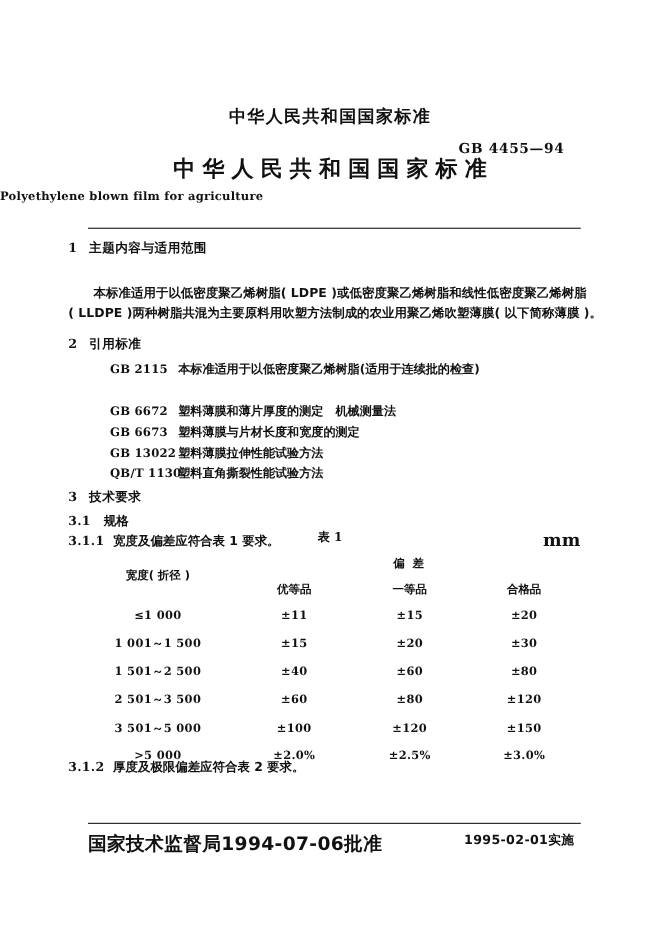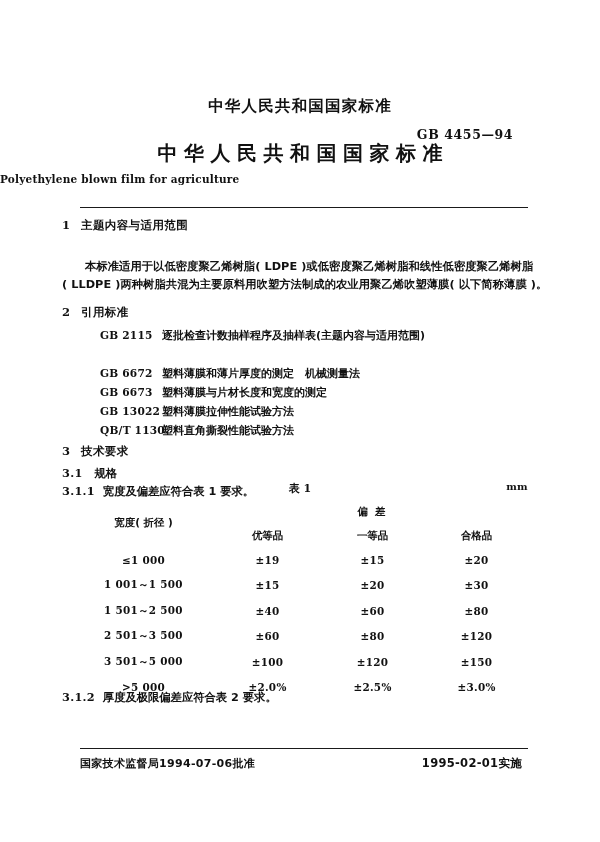--- a/index.html
+++ b/index.html
@@ -138,21 +138,21 @@
     left: 72px; top: 481px;
     width: 456px;
     text-align: center;
     font-size: 11px;
     font-weight: bold;
     font-family: "DejaVu Serif", "Liberation Serif", serif;
   }
   .tbl-unit {
     position: absolute;
     right: 72px; top: 481px;
-    font-size: 10px;
+    font-size: 16px;
     font-weight: bold;
     font-family: "DejaVu Serif", "Liberation Serif", serif;
     letter-spacing: 0.3px;
   }
   table.spec {
     position: absolute;
     left: 72px; top: 499px;
     width: 456px;
     border-collapse: collapse;
     font-size: 10.4px;
@@ -178,21 +178,21 @@
   .tb-bottom td { border-bottom: 1.6px solid #1a1a1a; }
 
   .vline-l { border-left: 1.1px solid #1a1a1a; }
   .span-head { letter-spacing: 7px; text-indent: 7px; }
   .numcell { font-family: "DejaVu Serif", "Liberation Serif", serif; letter-spacing: 0.3px; }
 
   
   .foot-left {
     position: absolute;
     left: 80px; top: 756px;
-    font-size: 11px;
+    font-size: 17px;
     font-weight: bold;
     letter-spacing: 0.3px;
     white-space: nowrap;
   }
   .foot-right {
     position: absolute;
     right: 78px; top: 756px;
     font-size: 11.5px;
     font-weight: bold;
     letter-spacing: 0.3px;
@@ -215,21 +215,21 @@
     <span class="clause-num">1</span><span>主题内容与适用范围</span>
   </div>
   <div class="para" style="left:85px; top:259px;">本标准适用于以低密度聚乙烯树脂( LDPE )或低密度聚乙烯树脂和线性低密度聚乙烯树脂</div>
   <div class="para" style="left:62px; top:277px;">( LLDPE )两种树脂共混为主要原料用吹塑方法制成的农业用聚乙烯吹塑薄膜( 以下简称薄膜 )。</div>
 
   <div class="clause-head" style="left:62px; top:305px;">
     <span class="clause-num">2</span><span>引用标准</span>
   </div>
 
   <div class="ref-line" style="left:100px; top:328px;">
-    <span class="ref-id">GB 2115</span><span>逐批检查计数抽样程序及抽样表(主题内容与适用范围)</span>
+    <span class="ref-id">GB 2115</span><span>本标准适用于以低密度聚乙烯树脂(适用于连续批的检查)</span>
   </div>
   <div class="ref-line" style="left:100px; top:366px;">
     <span class="ref-id">GB 6672</span><span>塑料薄膜和薄片厚度的测定　机械测量法</span>
   </div>
   <div class="ref-line" style="left:100px; top:385px;">
     <span class="ref-id">GB 6673</span><span>塑料薄膜与片材长度和宽度的测定</span>
   </div>
   <div class="ref-line" style="left:100px; top:404px;">
     <span class="ref-id">GB 13022</span><span>塑料薄膜拉伸性能试验方法</span>
   </div>
@@ -264,21 +264,21 @@
         <td class="vline-l span-head" colspan="3">偏差</td>
       </tr>
       <tr class="hdr-row2">
         <td class="vline-l">优等品</td>
         <td class="vline-l">一等品</td>
         <td class="vline-l">合格品</td>
       </tr>
 
       <tr class="data-row">
         <td class="numcell">≤1 000</td>
-        <td class="numcell vline-l">±19</td>
+        <td class="numcell vline-l">±11</td>
         <td class="numcell vline-l">±15</td>
         <td class="numcell vline-l">±20</td>
       </tr>
       <tr class="data-row">
         <td class="numcell">1 001～1 500</td>
         <td class="numcell vline-l">±15</td>
         <td class="numcell vline-l">±20</td>
         <td class="numcell vline-l">±30</td>
       </tr>
       <tr class="data-row">

